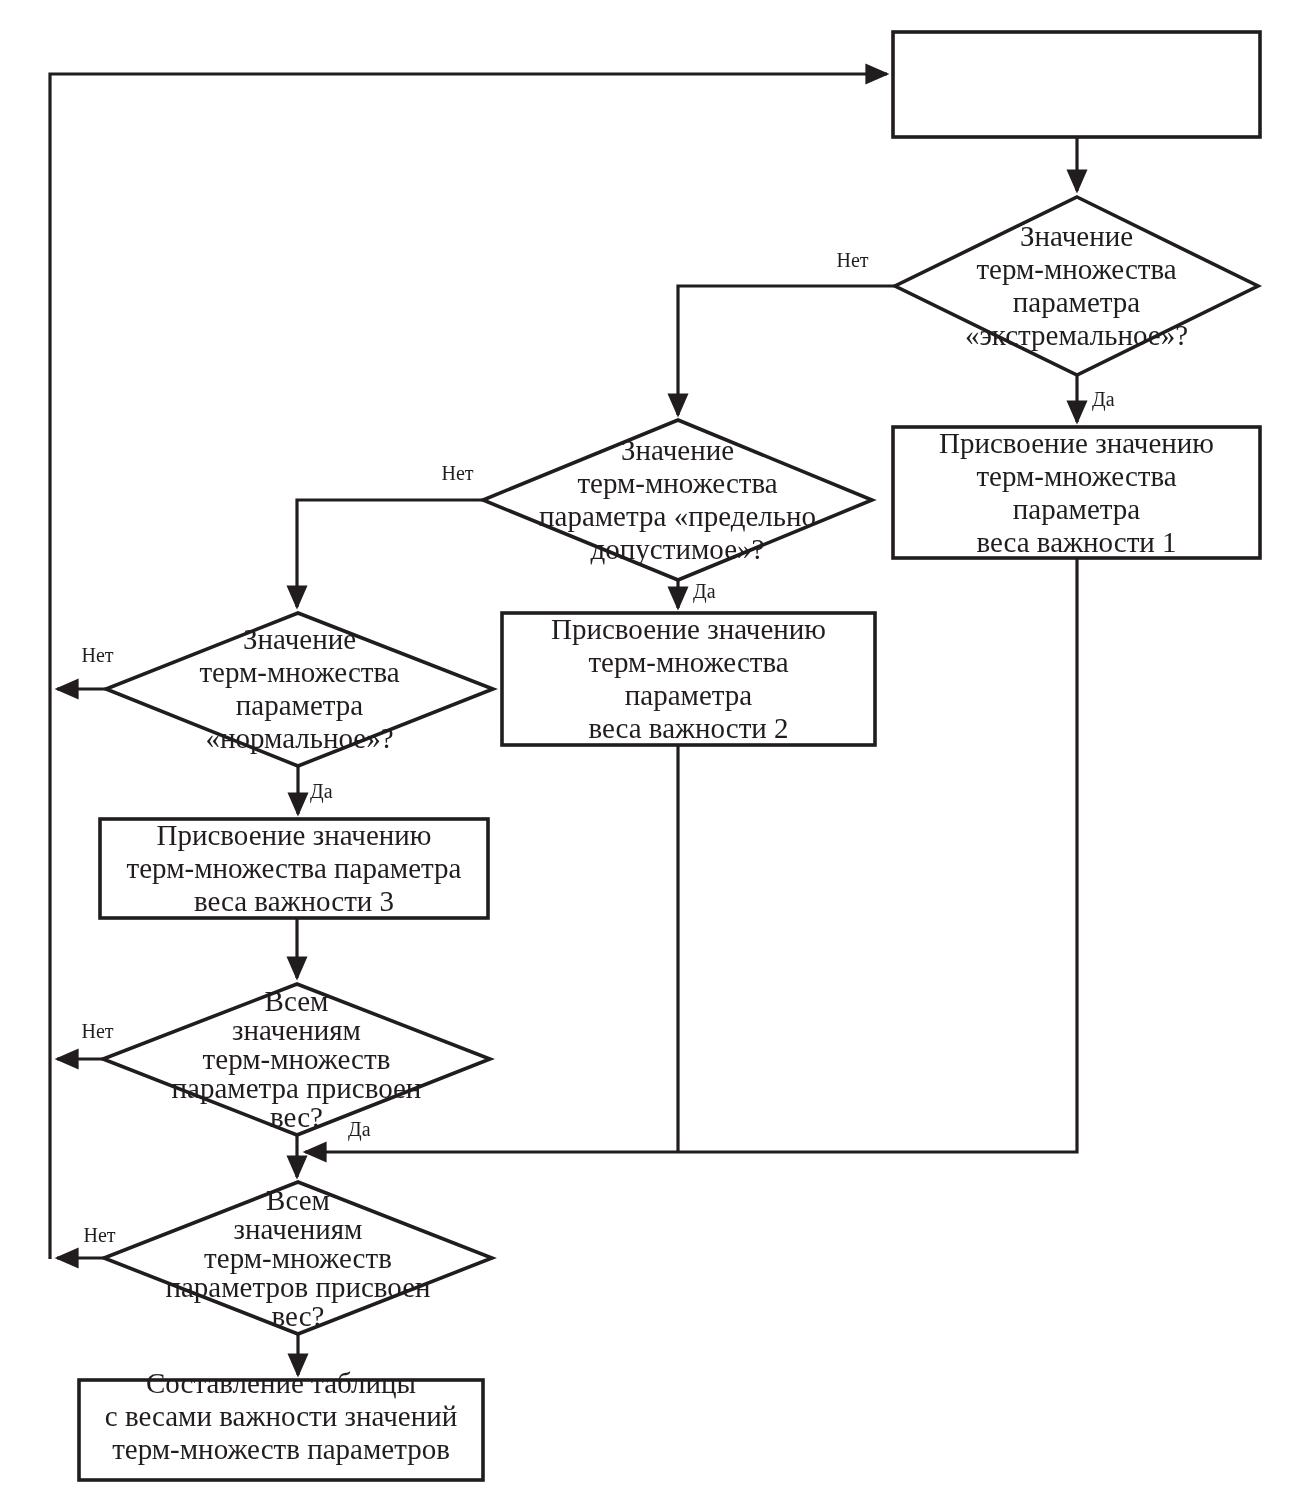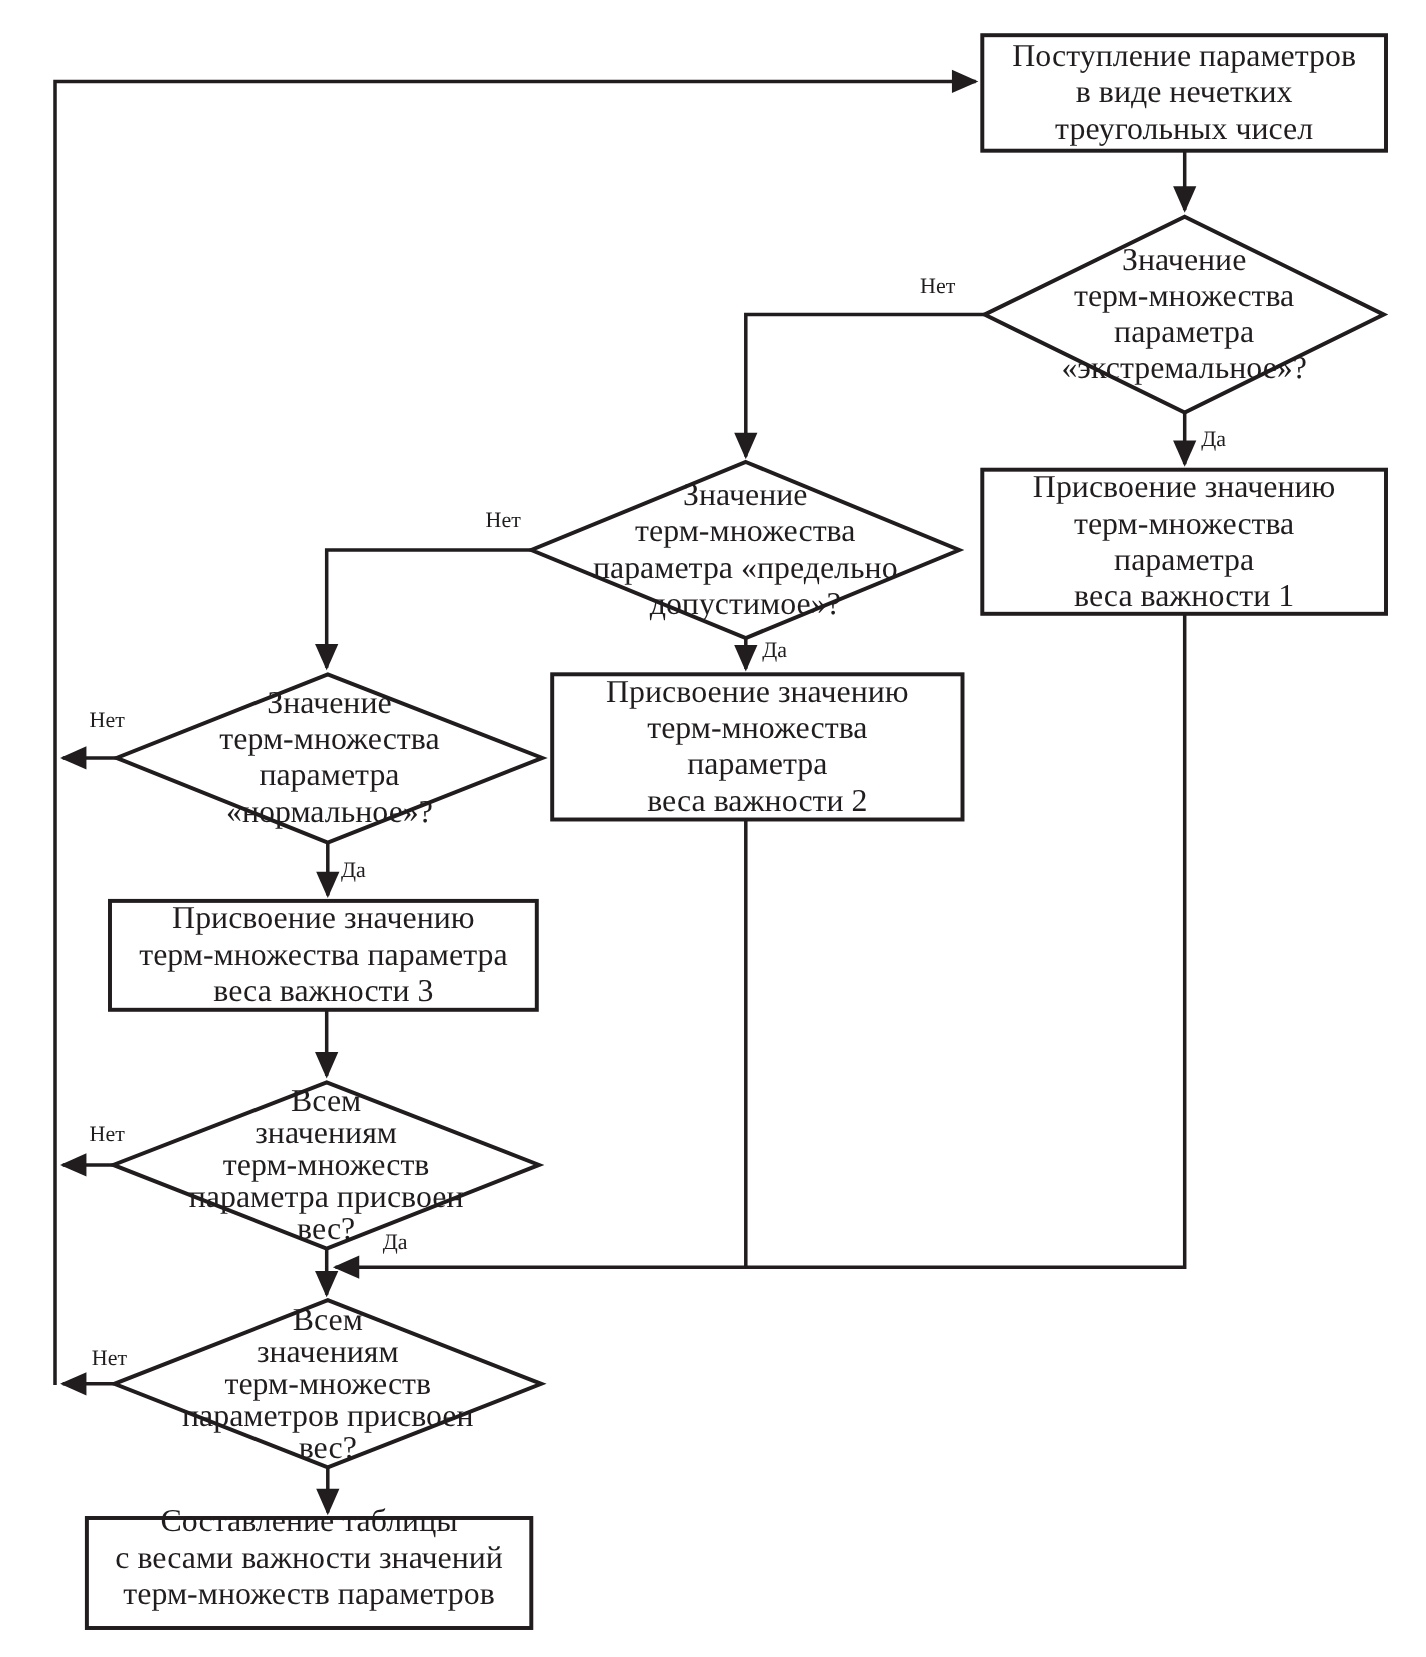--- a/index.html
+++ b/index.html
@@ -51,23 +51,20 @@
     <rect class="shape" x="893" y="427" width="367" height="131"></rect>
     <polygon class="shape" points="678,420 872,500 678,580 483,500"></polygon>
     <rect class="shape" x="502" y="613" width="373" height="132"></rect>
     <polygon class="shape" points="298,613 493,689 298,766 106,689"></polygon>
     <rect class="shape" x="100" y="819" width="388" height="99"></rect>
     <polygon class="shape" points="297,984 490,1059 297,1135 103,1059"></polygon>
     <polygon class="shape" points="298,1182 492,1258 298,1334 104,1258"></polygon>
     <rect class="shape" x="79" y="1380" width="404" height="100"></rect>
   </svg>
 
-  <div class="nlabel" style="left:893px; top:34px; width:367px; height:101px;">Поступление параметров
-в виде нечетких
-треугольных чисел</div>
 
   <div class="nlabel" style="left:895px; top:210px; width:363px; height:152px;">Значение
 терм-множества
 параметра
 «экстремальное»?</div>
 
   <div class="nlabel" style="left:893px; top:427px; width:367px; height:131px;">Присвоение значению
 терм-множества
 параметра
 веса важности 1</div>

